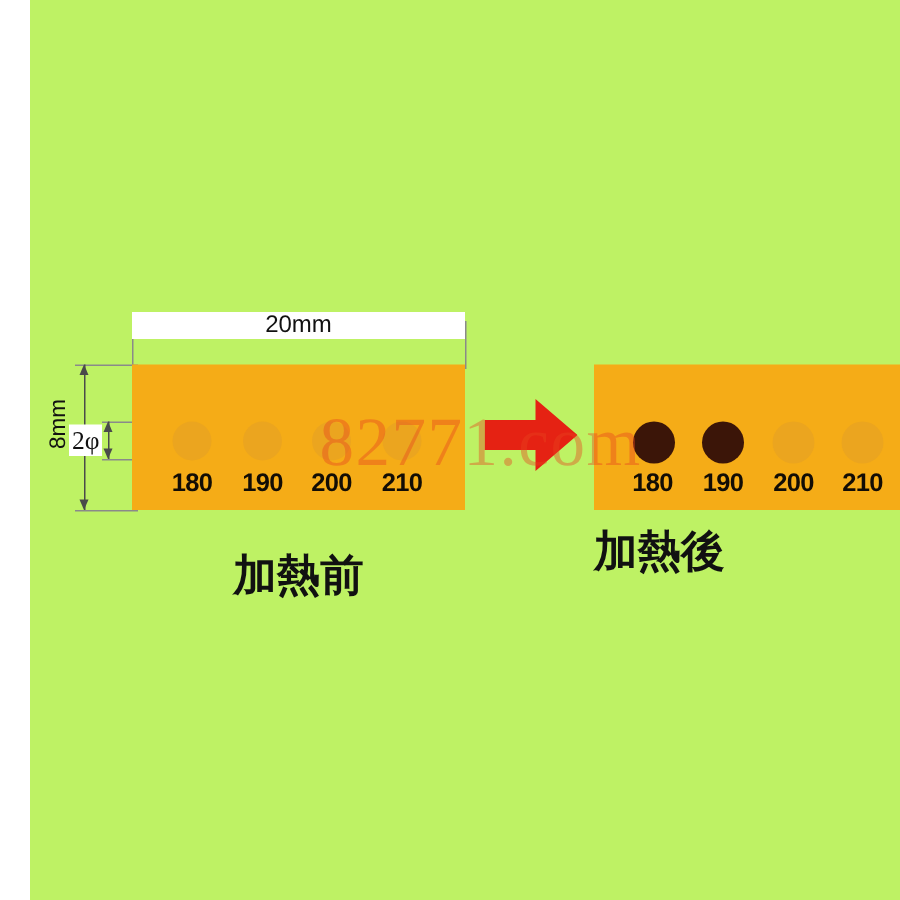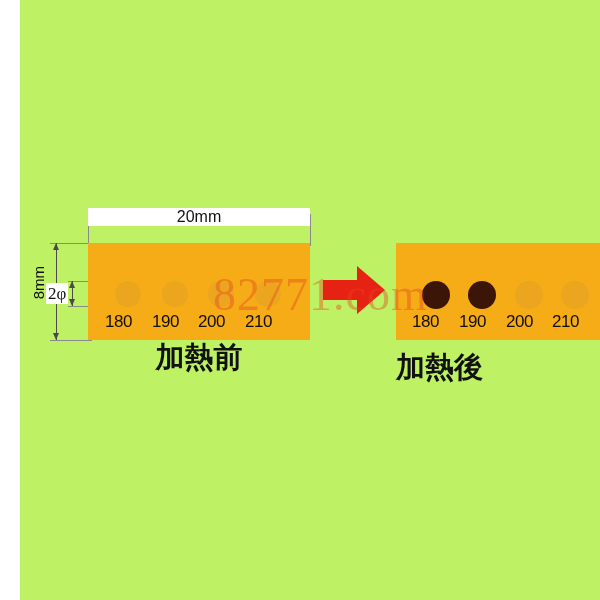--- a/index.html
+++ b/index.html
@@ -53,42 +53,42 @@
   .dot.unreacted { background: #eba51f; }
   .dot.reacted   { background: #3b1508; }
 
   #strip-after .dot { width: 28px; height: 28px; }
 
   
   .temp {
     position: absolute;
     top: 68px;
     width: 46px;
-    text-align: left;
+    text-align: center;
     font-size: 17px;
     line-height: 22px;
-    font-weight: 400;
+    font-weight: 700;
     color: #120d05;
     font-family: "Liberation Sans", "DejaVu Sans", sans-serif;
     letter-spacing: -0.5px;
   }
 
   
   .caption {
     position: absolute;
     font-size: 29px;
     line-height: 34px;
     font-weight: bold;
     color: #111111;
     white-space: nowrap;
     font-family: "DejaVu Sans", "Liberation Sans", sans-serif;
   }
   #caption-before {
     left: 68px;
-    top: 340px;
+    top: 366px;
     width: 222px;
     text-align: center;
   }
   #caption-after {
     left: 376px;
     top: 350px;
     width: 207px;
   }
 
   

